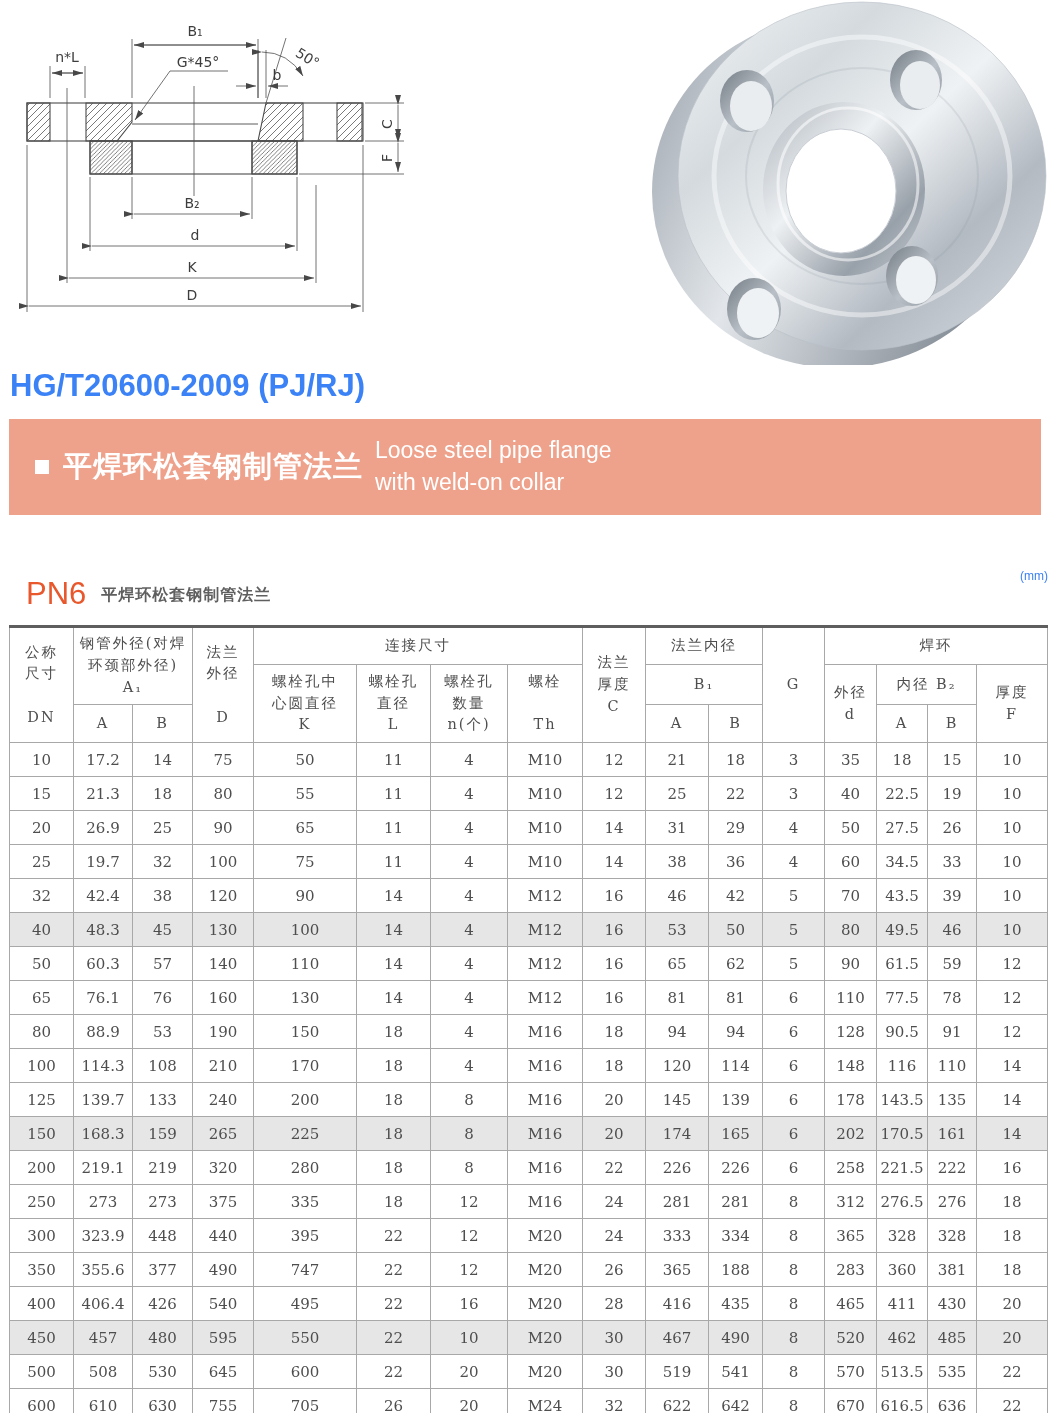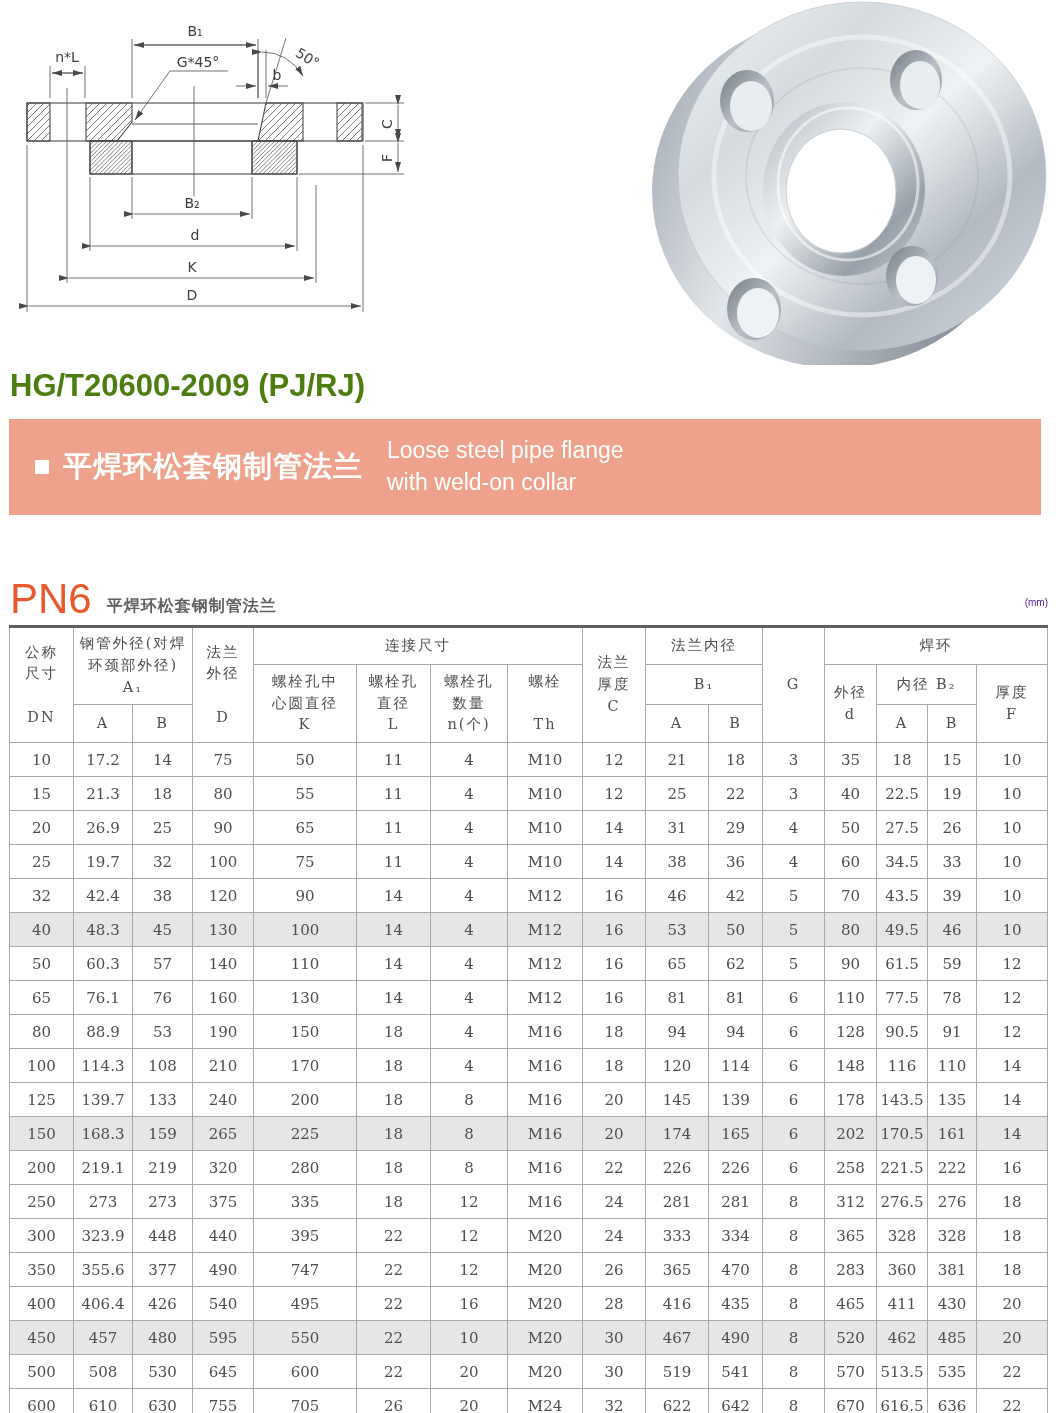--- a/index.html
+++ b/index.html
@@ -5,33 +5,33 @@
   html,body{margin:0;padding:0;background:#ffffff;}
   body{width:1056px;height:1413px;position:relative;font-family:"Liberation Sans",sans-serif;overflow:hidden;}
 
   
   .drawing{position:absolute;left:0;top:0;width:420px;height:345px;}
 
   
   .photo{position:absolute;left:615px;top:0;width:440px;height:365px;}
 
   
-  .doc-title{position:absolute;left:10px;top:368px;font-size:31px;font-weight:700;color:#4d7c0f;letter-spacing:0px;}
+  .doc-title{position:absolute;left:10px;top:368px;font-size:31px;font-weight:700;color:#3b82f6;letter-spacing:0px;}
 
   
   .banner{position:absolute;left:9px;top:419px;width:1032px;height:96px;background:#eea28c;display:flex;align-items:center;}
   .banner .bullet{width:14px;height:14px;background:#ffffff;margin-left:26px;flex:0 0 auto;}
   .banner .zh{color:#ffffff;font-size:29px;font-weight:700;margin-left:14px;letter-spacing:1px;white-space:nowrap;}
-  .banner .en{color:#ffffff;font-size:23px;font-weight:400;margin-left:24px;line-height:1.38;}
+  .banner .en{color:#ffffff;font-size:23px;font-weight:400;margin-left:12px;line-height:1.38;}
 
   
   .section-line{position:absolute;left:10px;top:578px;display:flex;align-items:flex-end;}
-  .pn{font-size:42px;color:#e8582c;font-weight:500;line-height:1;}
+  .pn{font-size:31px;color:#e8582c;font-weight:500;line-height:1;margin-left:16px;}
   .section-sub{font-size:16px;color:#5f5f5f;font-weight:700;margin-left:15px;margin-bottom:3px;letter-spacing:1px;}
-  .unit{position:absolute;right:8px;top:597px;font-size:10px;color:#4c1d95;}
+  .unit{position:absolute;right:8px;top:569px;font-size:12px;color:#3b82f6;}
 
   
   .spec-table{position:absolute;left:9px;top:625px;width:1038px;border-collapse:collapse;table-layout:fixed;
               font-family:"DejaVu Serif","Liberation Serif",serif;color:#4e4e4e;}
   .spec-table th,.spec-table td{border:1px solid #a8a8a8;text-align:center;vertical-align:middle;padding:0;}
   .spec-table{border-top:3px solid #5e5e5e;border-bottom:3px solid #5e5e5e;}
   .spec-table thead th{font-weight:400;font-size:14.5px;white-space:pre-line;line-height:1.5;letter-spacing:2px;}
   .spec-table tbody td{font-size:15px;height:33px;}
   .spec-table tbody tr.hl td{background:#e6e6e6;}
   .r1{height:38px;} .r2{height:40px;} .r3{height:38px;}
@@ -546,21 +546,21 @@
         <td>350</td>
         <td>355.6</td>
         <td>377</td>
         <td>490</td>
         <td>747</td>
         <td>22</td>
         <td>12</td>
         <td>M20</td>
         <td>26</td>
         <td>365</td>
-        <td>470</td>
+        <td>188</td>
         <td>8</td>
         <td>283</td>
         <td>360</td>
         <td>381</td>
         <td>18</td>
       </tr>
       <tr>
         <td>400</td>
         <td>406.4</td>
         <td>426</td>

